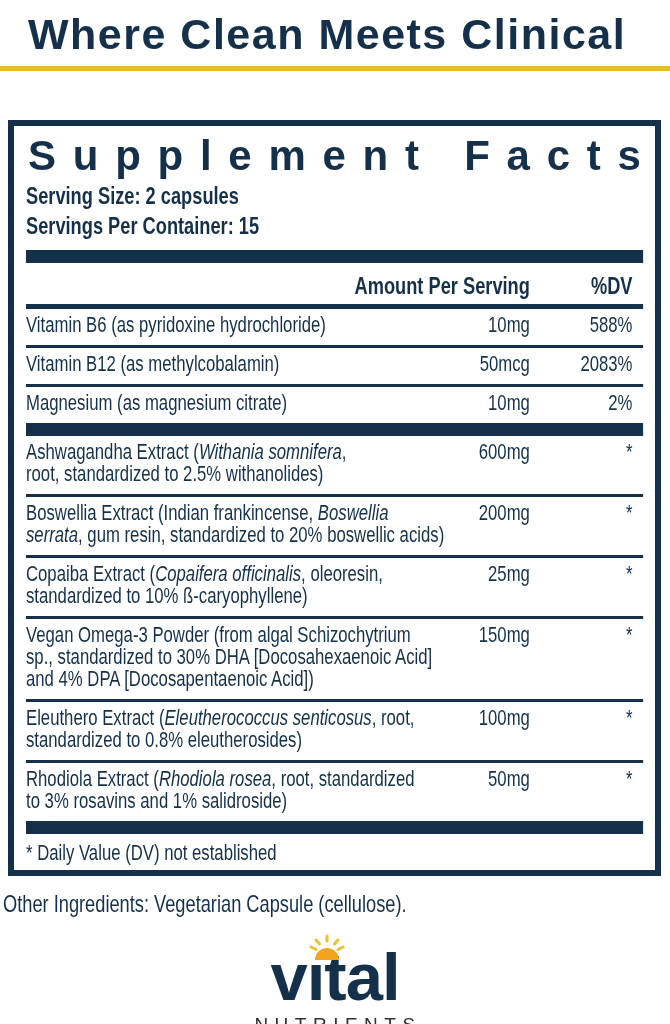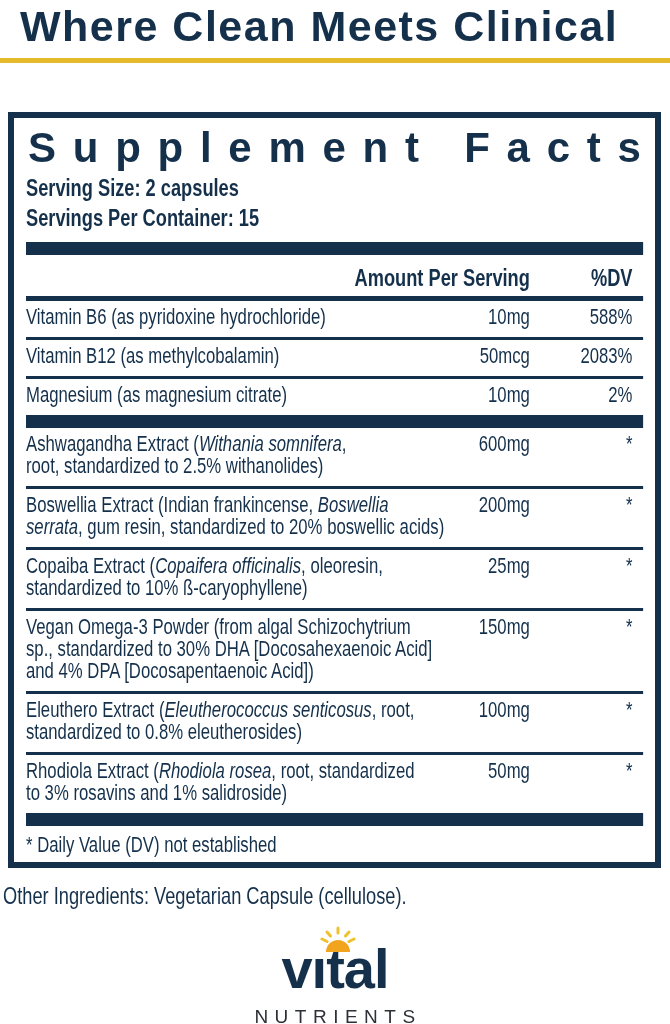--- a/index.html
+++ b/index.html
@@ -14,21 +14,21 @@
   body {
     width: 670px; height: 1024px;
     background: #ffffff;
     overflow: hidden;
     font-family: "Liberation Sans", sans-serif;
     color: var(--navy);
   }
 
   
   .tagline {
-    margin: 0;
+    margin: 8px;
     padding: 3px 0 0 20px;
     font-size: 43px;
     font-weight: bold;
     letter-spacing: 1.5px;
     line-height: 46px;
     color: var(--navy);
     white-space: nowrap;
   }
   .gold-rule {
     width: 670px; height: 5px;
@@ -108,21 +108,21 @@
     font-size: 24px;
     line-height: 28px;
     color: var(--navy);
   }
 
   
   .logo { width: 670px; margin-top: 26px; text-align: center; }
   .logo-word {
     position: relative;
     display: inline-block;
-    font-size: 56px;
+    font-size: 67px;
     font-weight: bold;
     letter-spacing: -1px;
     line-height: 66px;
     color: var(--navy);
   }
   .sun { position: absolute; left: 39px; top: -10px; }
   .sun-disc { fill: var(--sun); }
   .sun-ray  { stroke: var(--ray); stroke-width: 3; stroke-linecap: round; }
   .logo-sub {
     margin-top: 4px;

